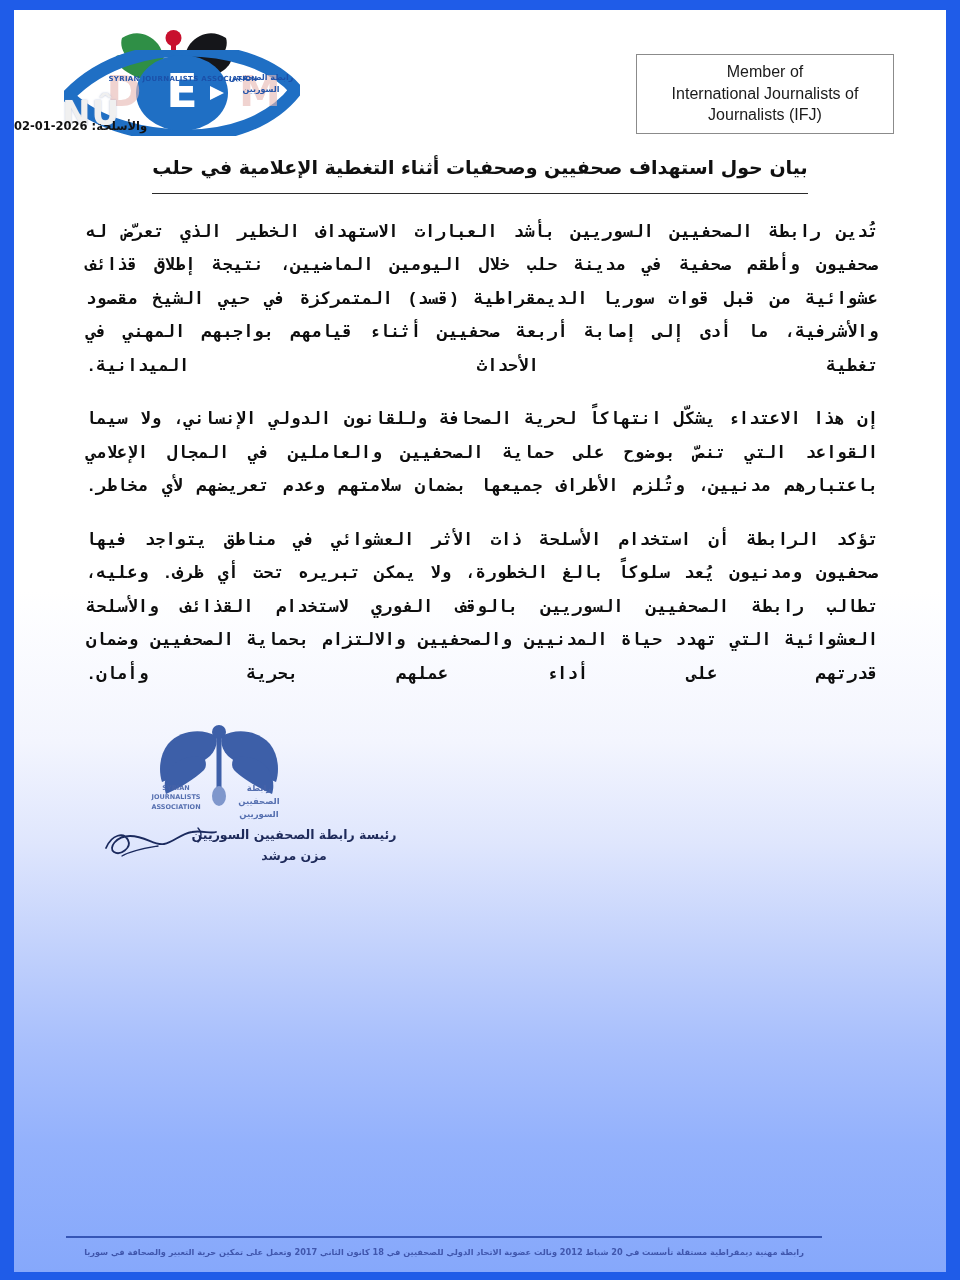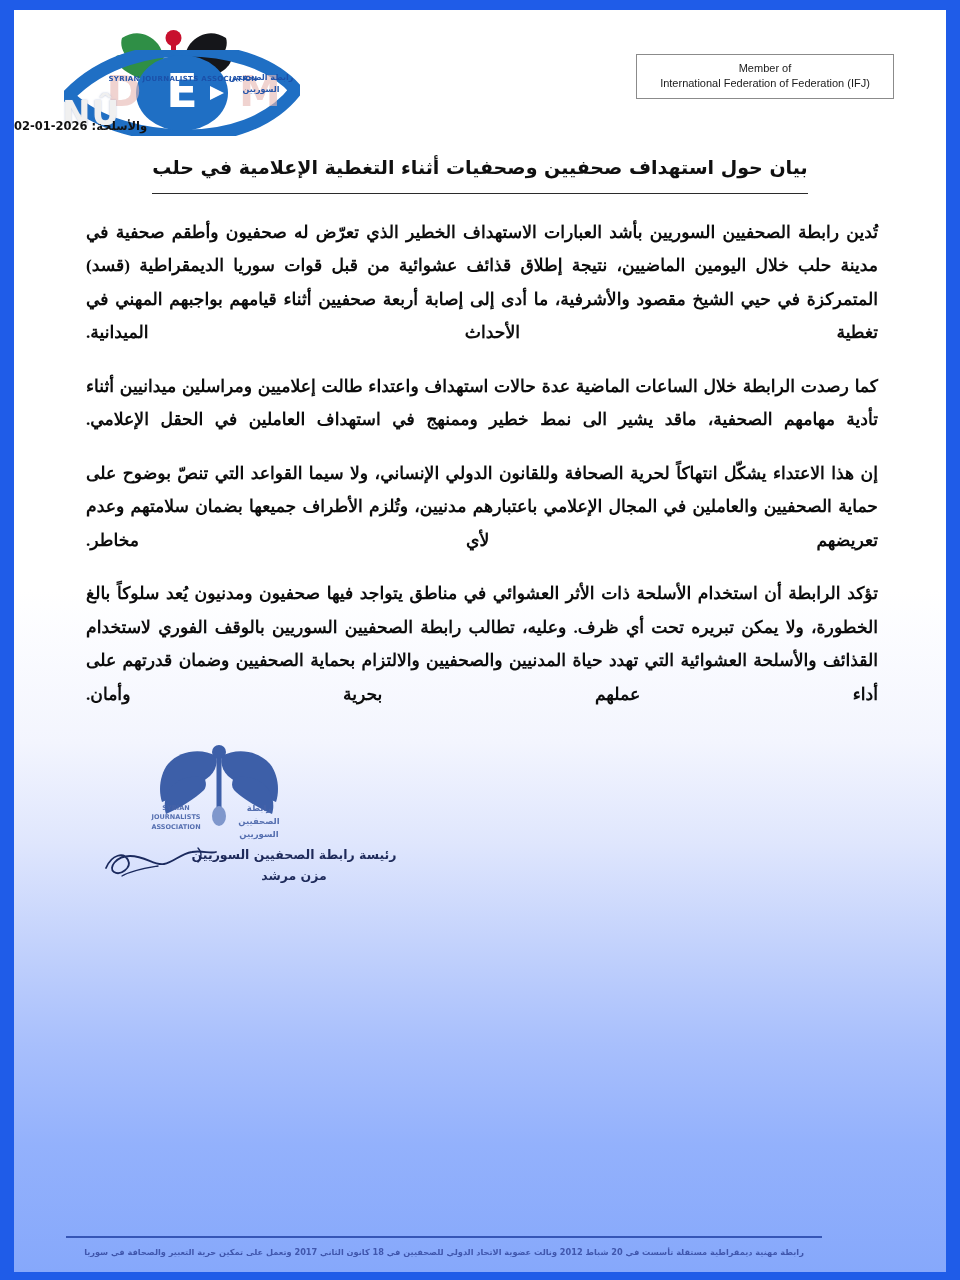--- a/index.html
+++ b/index.html
@@ -109,21 +109,21 @@
     top: 44px;
     width: 258px;
     padding: 6px 4px 7px;
     border: 1px solid #8b8b8b;
     box-sizing: border-box;
     text-align: center;
     direction: ltr;
     background: transparent;
   }
   .ifj-box div {
-    font-size: 11px;
+    font-size: 16px;
     color: #1a1a1a;
     line-height: 1.35;
     font-family: "Liberation Sans", sans-serif;
   }
 
   
   .meta {
     position: absolute;
     left: 0;
     right: 78px;
@@ -162,21 +162,21 @@
     margin: 22px 68px 0 68px;
   }
   .para {
     font-size: 17.2px;
     font-weight: bold;
     color: #0d0d0d;
     line-height: 1.95;
     text-align: justify;
     text-align-last: justify;
     margin: 0 0 20px 4px;
-    font-family: Liberation Serif, serif;
+    font-family: Liberation Mono, monospace;
     word-spacing: 1px;
   }
 
   
   .sign-block {
     position: relative;
     margin: 26px 0 0 0;
     height: 170px;
   }
   .seal {
@@ -290,38 +290,37 @@
         </svg>
 
         <div class="wm-nu">NÛ</div>
 
         <div class="logo-sja-text">SYRIAN JOURNALISTS ASSOCIATION</div>
         <div class="logo-sja-ar">رابطة الصحفيين السوريين</div>
       </div>
 
       <div class="ifj-box">
         <div>Member of</div>
-        <div>International Federation of Federation (IFJ)</div>
+        <div>International Journalists of Journalists (IFJ)</div>
       </div>
 
       <div class="meta">
         <div class="meta-row">
           <span>والأسلحة:</span>
           <span class="meta-val">02-01-2026</span>
         </div>
       </div>
     </div>
 
     <div class="title-wrap">
       <span class="doc-title">بيان حول استهداف صحفيين وصحفيات أثناء التغطية الإعلامية في حلب</span>
     </div>
 
     <div class="body-text">
       <p class="para">تُدين رابطة الصحفيين السوريين بأشد العبارات الاستهداف الخطير الذي تعرّض له صحفيون وأطقم صحفية في مدينة حلب خلال اليومين الماضيين، نتيجة إطلاق قذائف عشوائية من قبل قوات سوريا الديمقراطية (قسد) المتمركزة في حيي الشيخ مقصود والأشرفية، ما أدى إلى إصابة أربعة صحفيين أثناء قيامهم بواجبهم المهني في تغطية الأحداث الميدانية.</p>
-      <p class="para">كما رصدت الرابطة خلال الساعات الماضية عدة حالات استهداف واعتداء طالت إعلاميين ومراسلين ميدانيين أثناء تأدية مهامهم الصحفية، ماقد يشير الى نمط خطير وممنهج في استهداف العاملين في الحقل الإعلامي.</p>
       <p class="para">إن هذا الاعتداء يشكّل انتهاكاً لحرية الصحافة وللقانون الدولي الإنساني، ولا سيما القواعد التي تنصّ بوضوح على حماية الصحفيين والعاملين في المجال الإعلامي باعتبارهم مدنيين، وتُلزم الأطراف جميعها بضمان سلامتهم وعدم تعريضهم لأي مخاطر.</p>
       <p class="para">تؤكد الرابطة أن استخدام الأسلحة ذات الأثر العشوائي في مناطق يتواجد فيها صحفيون ومدنيون يُعد سلوكاً بالغ الخطورة، ولا يمكن تبريره تحت أي ظرف. وعليه، تطالب رابطة الصحفيين السوريين بالوقف الفوري لاستخدام القذائف والأسلحة العشوائية التي تهدد حياة المدنيين والصحفيين والالتزام بحماية الصحفيين وضمان قدرتهم على أداء عملهم بحرية وأمان.</p>
     </div>
 
     <div class="sign-block">
 
       <svg class="seal" viewBox="0 0 150 105">
         <path d="M72 18 C58 10 36 12 24 26 C16 36 14 52 18 64 C34 58 54 48 66 38 C72 32 74 24 72 18 Z" fill="#3d5fa8"></path>
         <path d="M60 40 C46 36 30 42 24 54 C20 62 20 70 22 76 C36 70 52 60 60 52 C63 48 62 43 60 40 Z" fill="#3d5fa8"></path>
         <path d="M78 18 C92 10 114 12 126 26 C134 36 136 52 132 64 C116 58 96 48 84 38 C78 32 76 24 78 18 Z" fill="#3d5fa8"></path>

